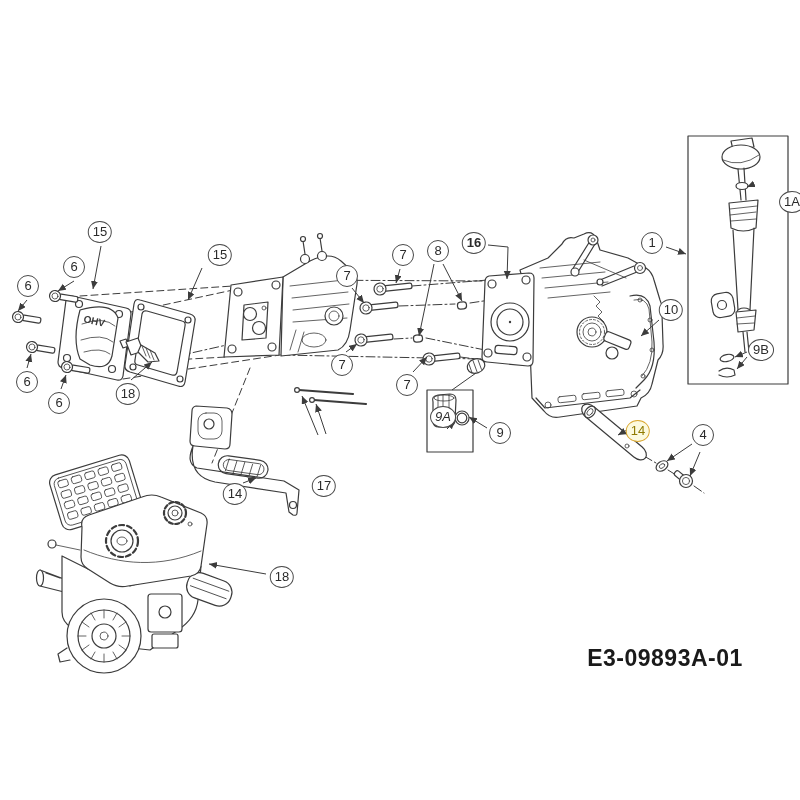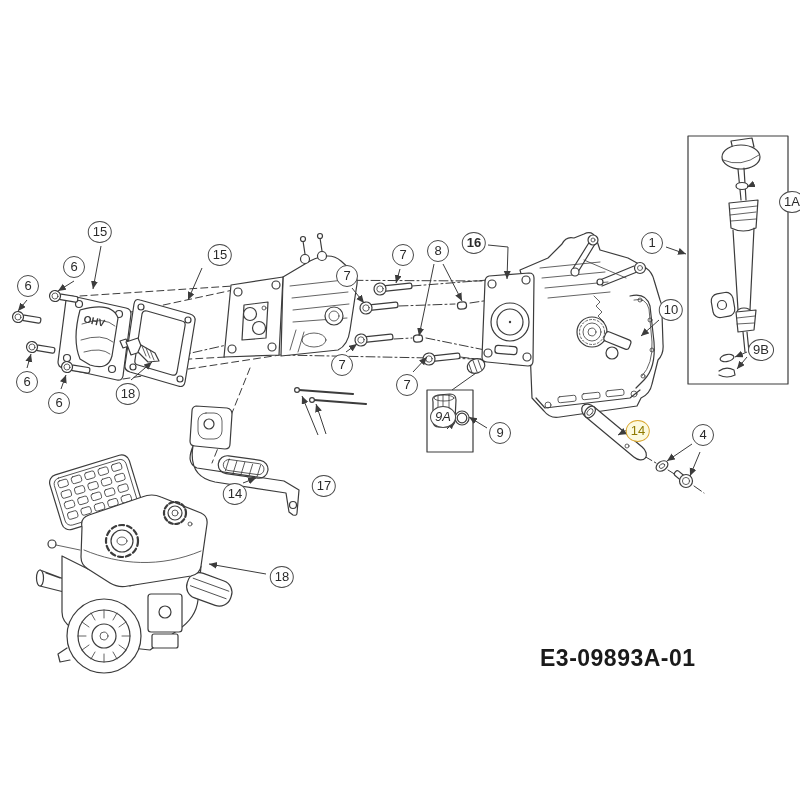--- a/index.html
+++ b/index.html
@@ -12,21 +12,21 @@
   .thin{stroke-width:0.8;}
   .thk{stroke-width:2.2;}
   .d1{stroke-dasharray:7 4;stroke-width:1;}
   .d2{stroke-dasharray:9 3 2 3;stroke-width:1;}
   .ld{stroke:var(--ln);stroke-width:1;fill:none;}
   .callout{position:absolute;transform:translate(-50%,-50%);box-sizing:border-box;
      min-width:22px;height:22px;padding:0 4px;border:1.4px solid #4a4a4a;border-radius:50%;
      background:#fff;color:#2b2b2b;font-size:13px;line-height:19px;text-align:center;
      font-family:"Liberation Sans",sans-serif;}
   .callout.hl{background:var(--hl-fill);border-color:var(--hl-stroke);color:var(--hl-text);font-weight:normal;margin-top:12px;}
-  #drawing-number{position:absolute;left:540px;top:645px;width:250px;text-align:left;
+  #drawing-number{position:absolute;left:540px;top:645px;width:250px;text-align:center;
      font-size:23px;font-weight:bold;color:#1a1a1a;letter-spacing:0.5px;}
 </style>
 </head>
 <body>
 
 <div id="stage">
 <svg width="800" height="800" viewBox="0 0 800 800">
   <defs>
     <marker id="arr" markerWidth="9" markerHeight="8" refX="8" refY="3.5" orient="auto">
       <path d="M0,0 L8,3.5 L0,7 Z" fill="#3c3c3c"></path>

